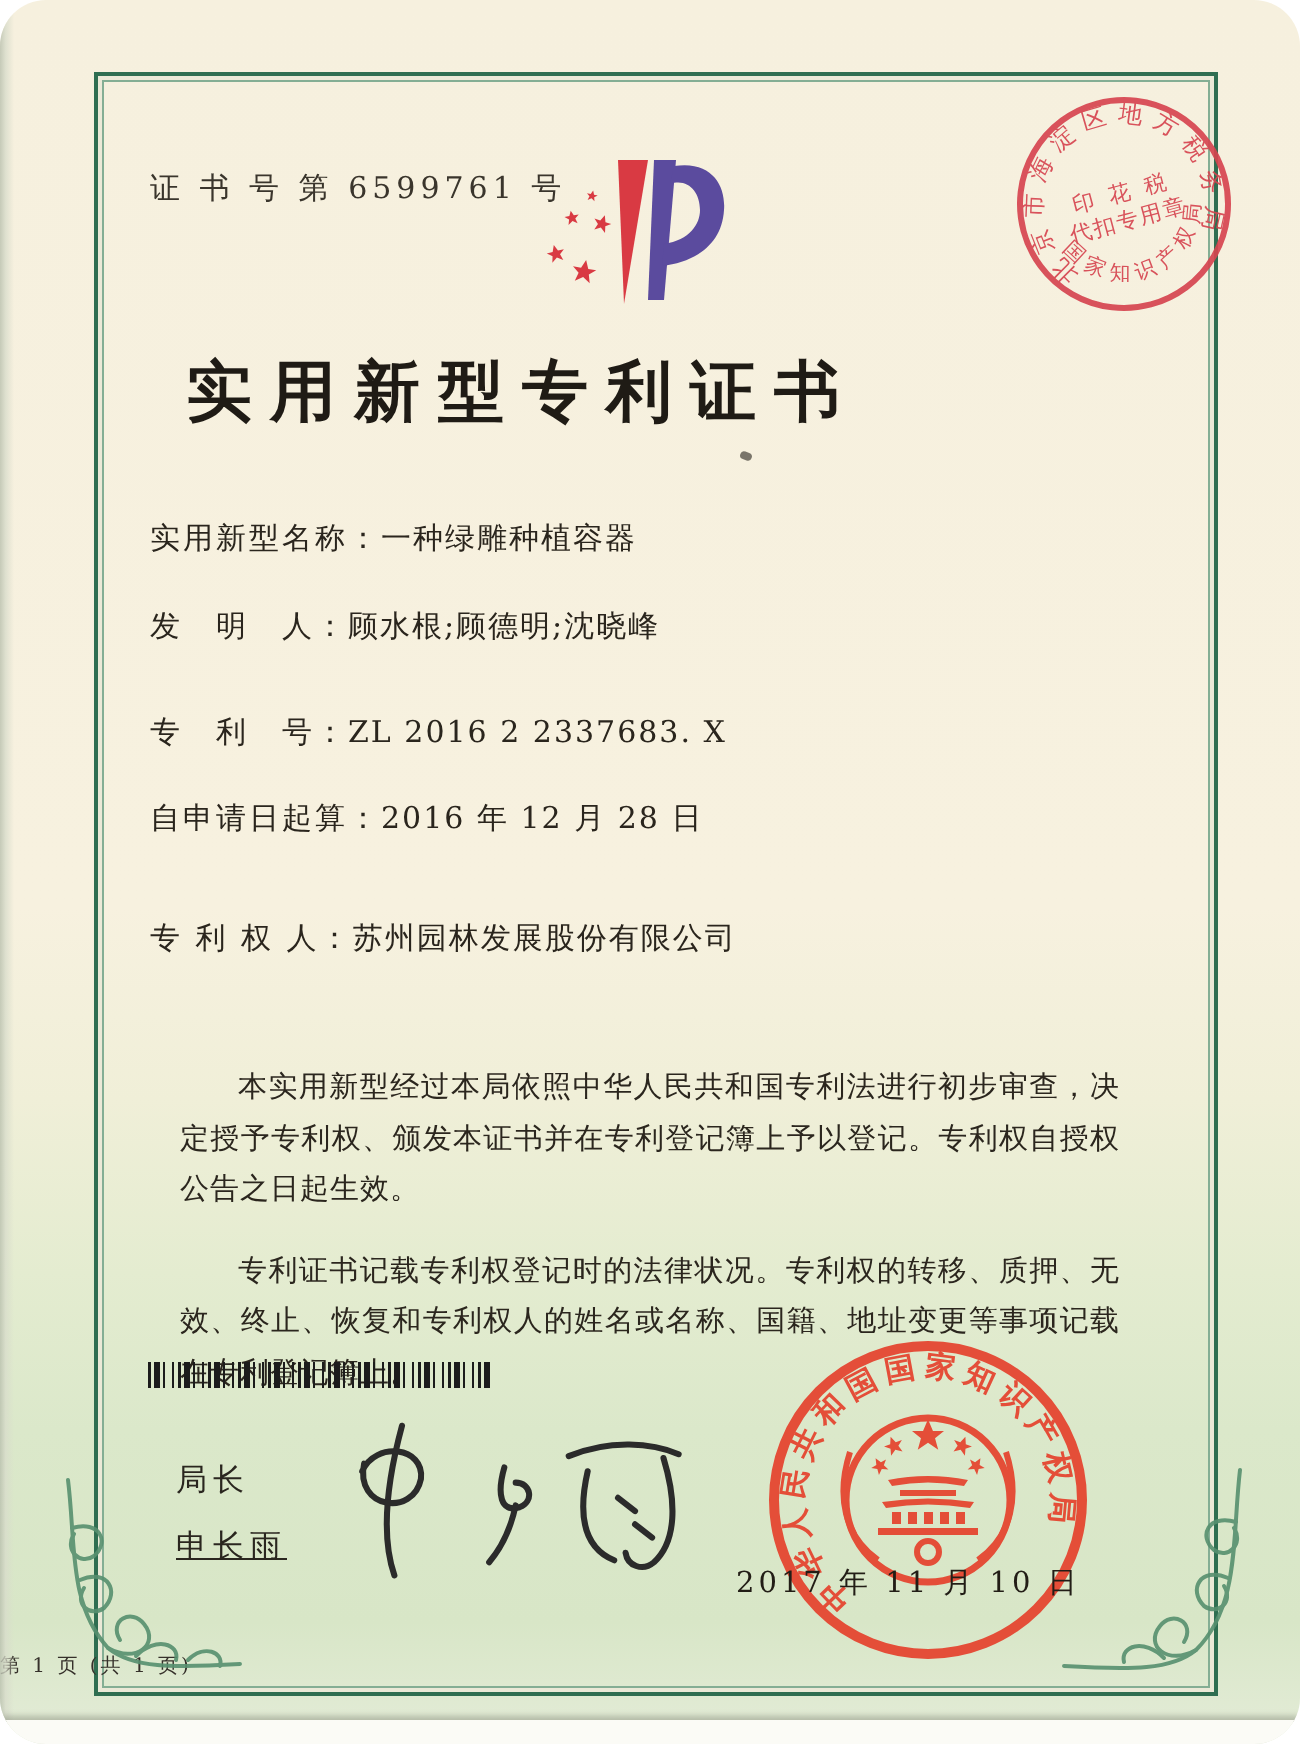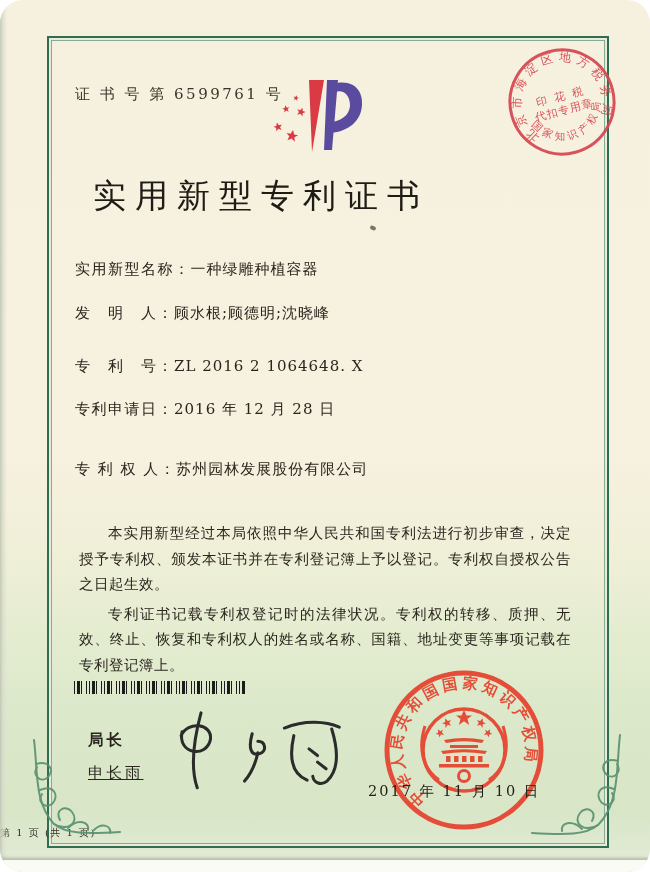--- a/index.html
+++ b/index.html
@@ -11,32 +11,32 @@
   .edge-left{position:absolute;left:0;top:0;width:7px;height:872px;
     background:linear-gradient(90deg,#b9c0ae,#d8dccb 40%,rgba(216,220,203,0) 100%);opacity:.8;}
   .edge-bottom{position:absolute;left:0;bottom:0;width:650px;height:12px;background:#fbfbf6;
     box-shadow:0 -2px 3px rgba(90,95,80,.35);}
   
   .frame{position:absolute;left:47px;top:36px;width:558px;height:808px;
     border:2px solid #2f6e51;
     box-shadow:inset 0 0 0 2px rgba(246,240,222,.9), inset 0 0 0 3px #84ae94;}
   .cert-no{position:absolute;left:75px;top:85px;font-size:15px;letter-spacing:2.5px;color:#3a352c;}
   .title{position:absolute;left:0;top:174px;width:522px;text-align:center;
-    font-size:33px;font-weight:normal;letter-spacing:9px;color:#1f1b15;}
+    font-size:33px;font-weight:bold;letter-spacing:9px;color:#1f1b15;}
   .field{position:absolute;left:75px;width:500px;font-size:15px;color:#2a251d;letter-spacing:1px;white-space:nowrap;}
   .field .lab{letter-spacing:1.5px;}
   .f0{top:260px}.f1{top:304px}.f2{top:357px}.f3{top:400px}.f4{top:460px}.f5{top:490px}
   .body-text{position:absolute;left:75px;top:517px;width:500px;font-size:14.5px;line-height:25.5px;
     color:#2b261e;text-align:justify;letter-spacing:.5px;}
-  .body-text p{margin:4px;text-indent:2em;}
+  .body-text p{margin:15px;text-indent:2em;}
   .barcode{position:absolute;left:74px;top:681px;width:172px;height:13px;
     background:repeating-linear-gradient(90deg,#1c1c1c 0 1.5px,rgba(0,0,0,0) 1.5px 3px,
       #1c1c1c 3px 6px,rgba(0,0,0,0) 6px 7.5px,#1c1c1c 7.5px 8.5px,rgba(0,0,0,0) 8.5px 12px,
       #1c1c1c 12px 13px,rgba(0,0,0,0) 13px 15px);}
-  .sig-title{position:absolute;left:88px;top:730px;font-size:15.5px;letter-spacing:3px;color:#2a261f;font-weight:bold;}
+  .sig-title{position:absolute;left:88px;top:730px;font-size:15.5px;letter-spacing:3px;color:#2a261f;}
   .sig-name{position:absolute;left:88px;top:763px;font-size:15.5px;letter-spacing:3px;color:#2a261f;text-decoration:underline;}
   .signature-svg{position:absolute;left:165px;top:698px;z-index:3;}
   .tax-stamp{position:absolute;left:506px;top:46px;transform:rotate(-15deg);opacity:.92;}
   .seal{position:absolute;left:380px;top:666px;opacity:.93;z-index:2;}
   .seal-date{position:absolute;left:368px;top:782px;font-size:14.5px;letter-spacing:2px;color:#221d16;z-index:4;}
   .footer{position:absolute;left:0;top:826px;width:572px;
     font-size:10px;letter-spacing:1.5px;color:#35302a;}
   .flourish{position:absolute;z-index:1;}
   .fl-left{left:28px;top:738px;}
   .fl-right{left:530px;top:733px;transform:scaleX(-1);}
@@ -110,24 +110,24 @@
   <div class="title">实用新型专利证书</div>
   <div class="speck"></div>
 
   <div class="field f0">
     <span class="lab">实用新型名称：</span><span>一种绿雕种植容器</span>
   </div>
   <div class="field f1">
     <span class="lab">发　明　人：</span><span>顾水根;顾德明;沈晓峰</span>
   </div>
   <div class="field f2">
-    <span class="lab">专　利　号：</span><span>ZL 2016 2 1064648. X</span>
+    <span class="lab">专　利　号：</span><span>ZL 2016 2 2337683. X</span>
   </div>
   <div class="field f3">
-    <span class="lab">专利申请日：</span><span>2016 年 12 月 28 日</span>
+    <span class="lab">自申请日起算：</span><span>2016 年 12 月 28 日</span>
   </div>
   <div class="field f4">
     <span class="lab">专 利 权 人：</span><span>苏州园林发展股份有限公司</span>
   </div>
 
   <div class="body-text">
     <p>本实用新型经过本局依照中华人民共和国专利法进行初步审查，决定授予专利权、颁发本证书并在专利登记簿上予以登记。专利权自授权公告之日起生效。</p>
     <p>专利证书记载专利权登记时的法律状况。专利权的转移、质押、无效、终止、恢复和专利权人的姓名或名称、国籍、地址变更等事项记载在专利登记簿上。</p>
   </div>
 

